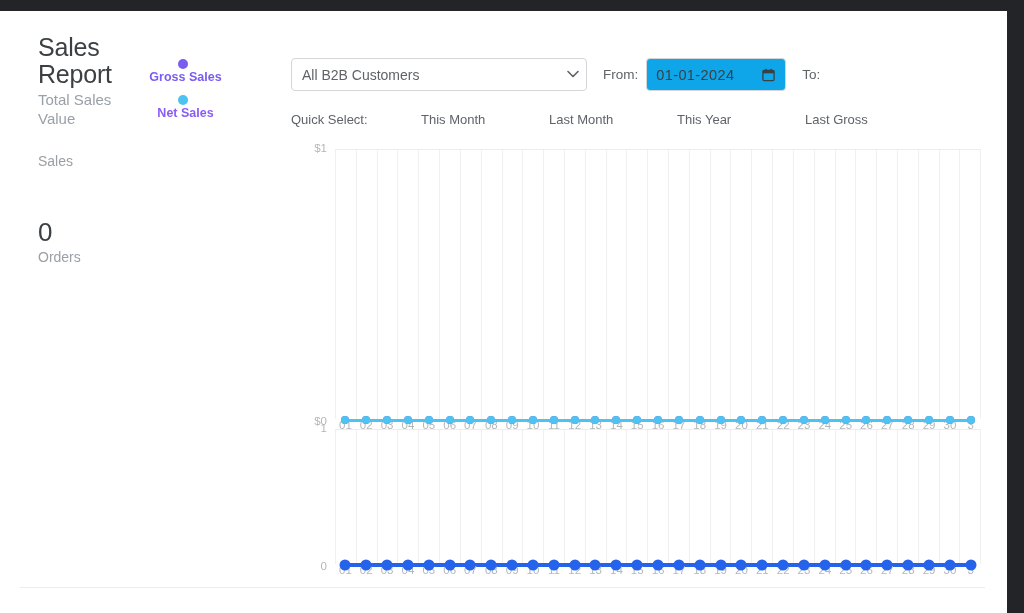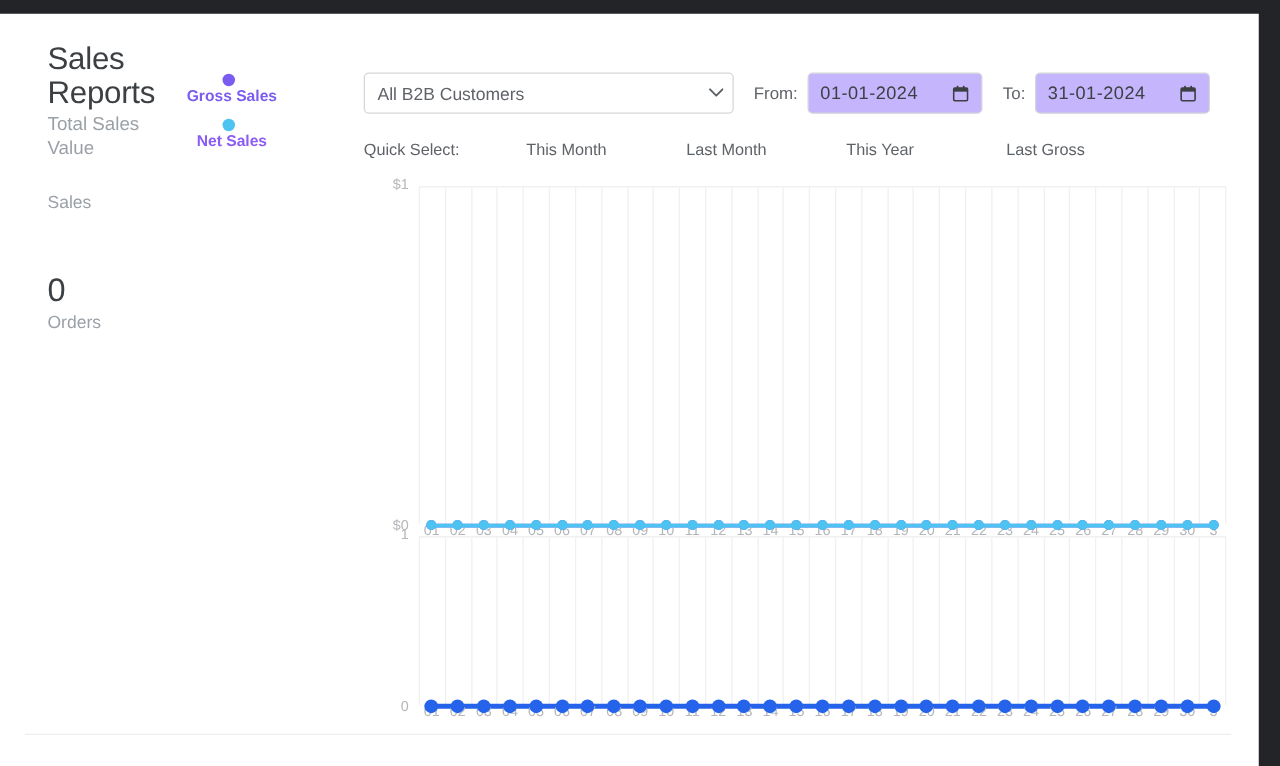--- a/index.html
+++ b/index.html
@@ -149,21 +149,21 @@
   .ctl-label {
     font-size: 13.5px;
     color: #5f6368;
     margin: 0 8px 0 16px;
   }
   .date-field {
     position: relative;
     width: 140px; height: 33px;
     border: 1px solid #d4d6d9;
     border-radius: 4px;
-    background: #c4b5fd;
+    background: #0ea5e9;
     display: flex;
     align-items: center;
     padding: 0 9px;
   }
   .date-text {
     font-size: 14.5px;
     color: #3c4043;
     letter-spacing: 0.4px;
     font-family: "Liberation Sans", sans-serif;
   }
@@ -261,21 +261,21 @@
 
 <div id="viewport">
   <div id="chrome-top"></div>
   <div id="chrome-right"></div>
 
   <div id="page">
 
     <div id="sidebar">
       <div class="side-head">
         <div class="side-title">Sales</div>
-        <div class="side-title">Reports</div>
+        <div class="side-title">Report</div>
         <div class="side-sub">Total Sales Value</div>
       </div>
 
       <div class="legend">
         <div class="legend-row">
           <span class="legend-dot" style="background:#7b5cf0"></span>
           <span class="legend-label" style="color:#7b5cf0">Gross Sales</span>
         </div>
         <div class="legend-row">
           <span class="legend-dot" style="background:#4cc3f0"></span>
@@ -315,31 +315,20 @@
             <svg viewBox="0 0 14 15" width="13" height="14">
               <rect x="1" y="2.5" width="12" height="11" rx="1.2" fill="none" stroke="#3c4043" stroke-width="1.4"></rect>
               <rect x="1" y="2.5" width="12" height="3.2" fill="#3c4043"></rect>
               <rect x="3.6" y="0.7" width="1.5" height="3" rx="0.5" fill="#3c4043"></rect>
               <rect x="8.9" y="0.7" width="1.5" height="3" rx="0.5" fill="#3c4043"></rect>
             </svg>
           </span>
         </span>
 
         <span class="ctl-label">To:</span>
-        <span class="date-field">
-          <span class="date-text">31-01-2024</span>
-          <span class="cal-icon">
-            <svg viewBox="0 0 14 15" width="13" height="14">
-              <rect x="1" y="2.5" width="12" height="11" rx="1.2" fill="none" stroke="#3c4043" stroke-width="1.4"></rect>
-              <rect x="1" y="2.5" width="12" height="3.2" fill="#3c4043"></rect>
-              <rect x="3.6" y="0.7" width="1.5" height="3" rx="0.5" fill="#3c4043"></rect>
-              <rect x="8.9" y="0.7" width="1.5" height="3" rx="0.5" fill="#3c4043"></rect>
-            </svg>
-          </span>
-        </span>
       </div>
 
       <div id="quick-select">
         <span class="qs-label">Quick Select:</span>
         <span class="qs-item">This Month</span>
         <span class="qs-item">Last Month</span>
         <span class="qs-item">This Year</span>
         <span class="qs-item">Last Gross</span>
       </div>
 

